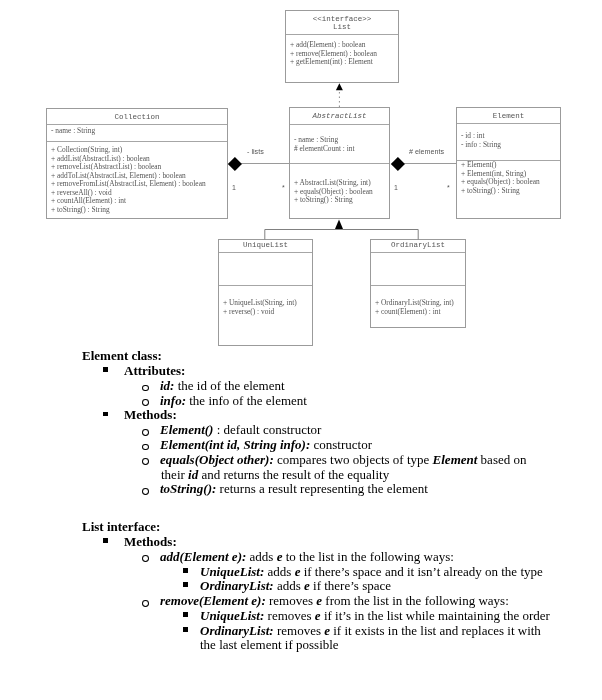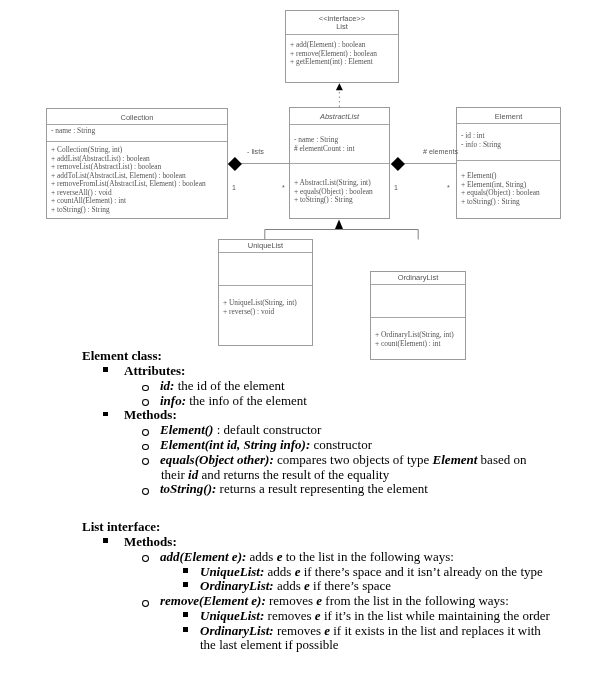--- a/index.html
+++ b/index.html
@@ -3,21 +3,21 @@
 <meta charset="utf-8">
 <title>UML Class Diagram</title>
 <style>
   html,body{margin:0;padding:0;}
   body{width:602px;height:700px;background:#ffffff;font-family:"Liberation Serif",serif;color:#000;overflow:hidden;position:relative;}
   #page{position:relative;width:602px;height:700px;}
 
   
   #diagram{position:absolute;left:0;top:0;width:602px;height:345px;}
   .uml-box{position:absolute;border:1px solid #9b9b9b;background:#fff;box-sizing:border-box;}
-  .uml-title{font-family:Liberation Sans, sans-serif;font-size:7.5px;color:#555;text-align:center;line-height:11px;padding-top:3px;box-sizing:border-box;}
+  .uml-title{font-family:Liberation Mono, monospace;font-size:7.5px;color:#555;text-align:center;line-height:11px;padding-top:3px;box-sizing:border-box;}
   .uml-sec{border-top:1px solid #a6a6a6;box-sizing:border-box;}
   .uml-list{font-family:Liberation Serif, serif;font-size:7.4px;color:#555;line-height:8.55px;padding:4px 0 0 4px;white-space:nowrap;}
   .abstract{font-style:italic;}
   .diamond{position:absolute;background:#000;width:9.8px;height:9.8px;transform:rotate(45deg);}
   .hline{position:absolute;background:#9a9a9a;height:1px;}
   .edge-lbl{position:absolute;font-family:"Liberation Sans",sans-serif;font-size:7.2px;color:#555;white-space:nowrap;}
   .mult{position:absolute;font-family:"Liberation Sans",sans-serif;font-size:7px;color:#555;}
 
   
   #notes{position:absolute;left:0;top:349.4px;width:602px;font-family:"Liberation Serif",serif;font-size:13px;color:#000;}
@@ -81,38 +81,38 @@
         <div>+ toString() : String</div>
       </div>
     </div>
 
     <div class="uml-box" id="box-element" style="left:456px;top:107px;width:105px;height:112px;">
       <div class="uml-title" style="height:15px;">Element</div>
       <div class="uml-sec uml-list" style="height:37px;padding-top:8px;">
         <div>- id : int</div>
         <div>- info : String</div>
       </div>
-      <div class="uml-sec uml-list" style="height:58px;padding-top:11px;">
+      <div class="uml-sec uml-list" style="height:58px;padding-top:0;">
         <div>+ Element()</div>
         <div>+ Element(int, String)</div>
         <div>+ equals(Object) : boolean</div>
         <div>+ toString() : String</div>
       </div>
     </div>
 
     <div class="uml-box" id="box-uniquelist" style="left:218px;top:239px;width:95px;height:107px;">
       <div class="uml-title" style="height:12px;padding-top:0px;">UniqueList</div>
       <div class="uml-sec" style="height:33px;"></div>
       <div class="uml-sec uml-list" style="height:42px;padding-top:13px;">
         <div>+ UniqueList(String, int)</div>
         <div>+ reverse() : void</div>
       </div>
     </div>
 
-    <div class="uml-box" id="box-ordinarylist" style="left:370px;top:239px;width:96px;height:89px;margin-top:32px;">
+    <div class="uml-box" id="box-ordinarylist" style="left:370px;top:239px;width:96px;height:89px;">
       <div class="uml-title" style="height:12px;padding-top:0px;">OrdinaryList</div>
       <div class="uml-sec" style="height:33px;"></div>
       <div class="uml-sec uml-list" style="height:42px;padding-top:13px;">
         <div>+ OrdinaryList(String, int)</div>
         <div>+ count(Element) : int</div>
       </div>
     </div>
 
     <svg style="position:absolute;left:330px;top:80px;width:20px;height:30px;overflow:visible;">
       <line x1="9.4" y1="27" x2="9.4" y2="10" stroke="#8a8a8a" stroke-width="1" stroke-dasharray="1.5,3"></line>
@@ -125,21 +125,21 @@
     </svg>
 
     <div class="hline" style="left:241px;top:163px;width:49px;"></div>
     <div class="diamond" style="left:230.1px;top:158.9px;"></div>
     <div class="edge-lbl" style="left:247px;top:147px;">- lists</div>
     <div class="mult" style="left:232px;top:184px;">1</div>
     <div class="mult" style="left:282px;top:184px;">*</div>
 
     <div class="hline" style="left:404px;top:163px;width:53px;"></div>
     <div class="diamond" style="left:392.6px;top:158.9px;"></div>
-    <div class="edge-lbl" style="left:423px;top:147px;"># elements</div>
+    <div class="edge-lbl" style="left:409px;top:147px;"># elements</div>
     <div class="mult" style="left:394px;top:184px;">1</div>
     <div class="mult" style="left:447px;top:184px;">*</div>
   </div>
   <div id="notes">
 
     <div class="ln l1">Element class:</div>
 
     <div class="ln l2">
       <span class="bsq bsq2"></span>
       <span>Attributes:</span>

